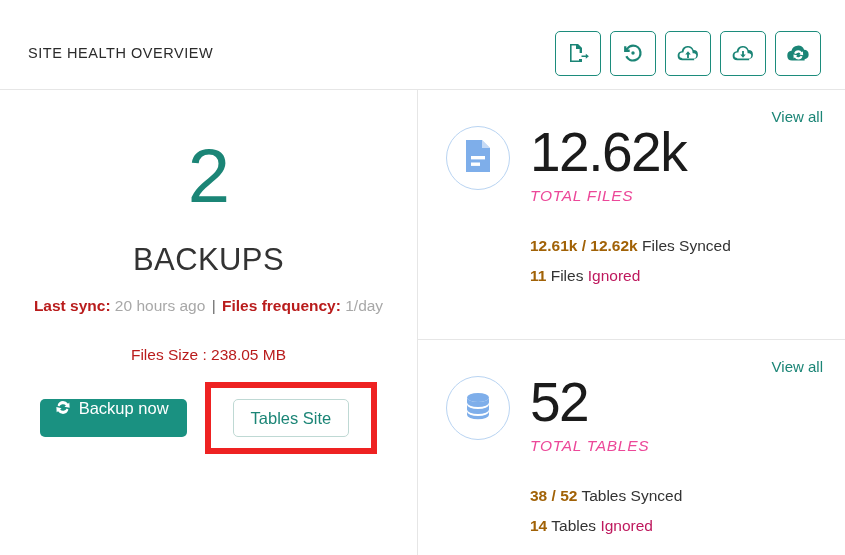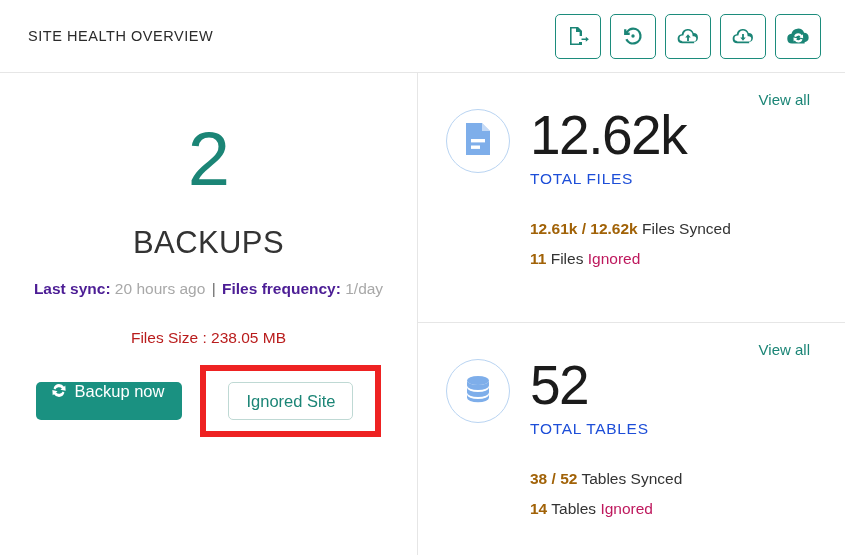--- a/index.html
+++ b/index.html
@@ -20,20 +20,21 @@
   }
 
   
   .header {
     position: relative;
     height: 73px;
     border-bottom: 1px solid #e6e6e6;
     display: flex;
     align-items: center;
     padding: 0 24px 0 28px;
+    margin-top: 17px;
   }
 
   .page-title {
     font-size: 14.5px;
     letter-spacing: 0.55px;
     color: #2b2b2b;
     font-weight: 400;
     white-space: nowrap;
   }
 
@@ -95,21 +96,21 @@
     font-weight: 400;
     letter-spacing: 0.4px;
     margin-top: 28px;
   }
 
   .sync-line {
     margin-top: 19px;
     font-size: 15.5px;
     white-space: nowrap;
   }
-  .sync-line .k { color: #4c1d95; font-weight: 700; }
+  .sync-line .k { color: #b91c1c; font-weight: 700; }
   .sync-line .v { color: #a8a8a8; font-weight: 400; }
   .sync-line .sep { color: #6b6b6b; font-weight: 400; padding: 0 2px; }
 
   .files-size {
     margin-top: 31px;
     font-size: 15.5px;
     color: #b91c1c;
     font-weight: 400;
   }
 
@@ -171,21 +172,21 @@
   }
 
   .stat-card.second {
     border-top: 1px solid #e6e6e6;
     height: 233px;
   }
 
   .view-all {
     position: absolute;
     top: 18px;
-    right: 35px;
+    right: 22px;
     font-size: 15px;
     color: #1b8576;
     text-decoration: none;
     cursor: pointer;
   }
 
   .stat-top {
     display: flex;
     align-items: flex-start;
     gap: 20px;
@@ -209,23 +210,24 @@
   .stat-number {
     font-size: 55px;
     line-height: 0.95;
     color: #1b1b1b;
     font-weight: 400;
     letter-spacing: -1.5px;
   }
 
   .stat-caption {
     font-size: 15.5px;
-    color: #1d4ed8;
+    color: #ec4899;
     letter-spacing: 0.7px;
     margin-top: 9px;
+    font-style: italic;
   }
 
   .stat-detail {
     margin-top: 26px;
     padding-left: 84px;
   }
 
   .stat-detail .row {
     font-size: 15.5px;
     color: #333333;
@@ -317,21 +319,21 @@
           <span>
             <svg width="16" height="17" viewBox="0 0 16 17">
               <path d="M8 2.0 a6 6 0 0 1 5.0 2.7 l1.3 -1.15 l0.35 5.25 l-5.2 -1.05 l1.45 -1.25 A4.0 4.0 0 0 0 4.3 7.4 l-1.75 -0.95 A6.0 6.0 0 0 1 8 2.0 Z" fill="#ffffff"></path>
               <path d="M8 14.9 a6 6 0 0 1 -5.0 -2.7 l-1.3 1.15 l-0.35 -5.25 l5.2 1.05 l-1.45 1.25 A4.0 4.0 0 0 0 11.7 9.5 l1.75 0.95 A6.0 6.0 0 0 1 8 14.9 Z" fill="#ffffff"></path>
             </svg>
           </span>
           <span>Backup now</span>
         </button>
 
         <div class="highlight-box">
-          <button class="btn-restore">Ignored Site</button>
+          <button class="btn-restore">Tables Site</button>
         </div>
       </div>
 
     </div>
 
     <div class="right-panel">
 
       <div class="stat-card">
         <a class="view-all">View all</a>
 

